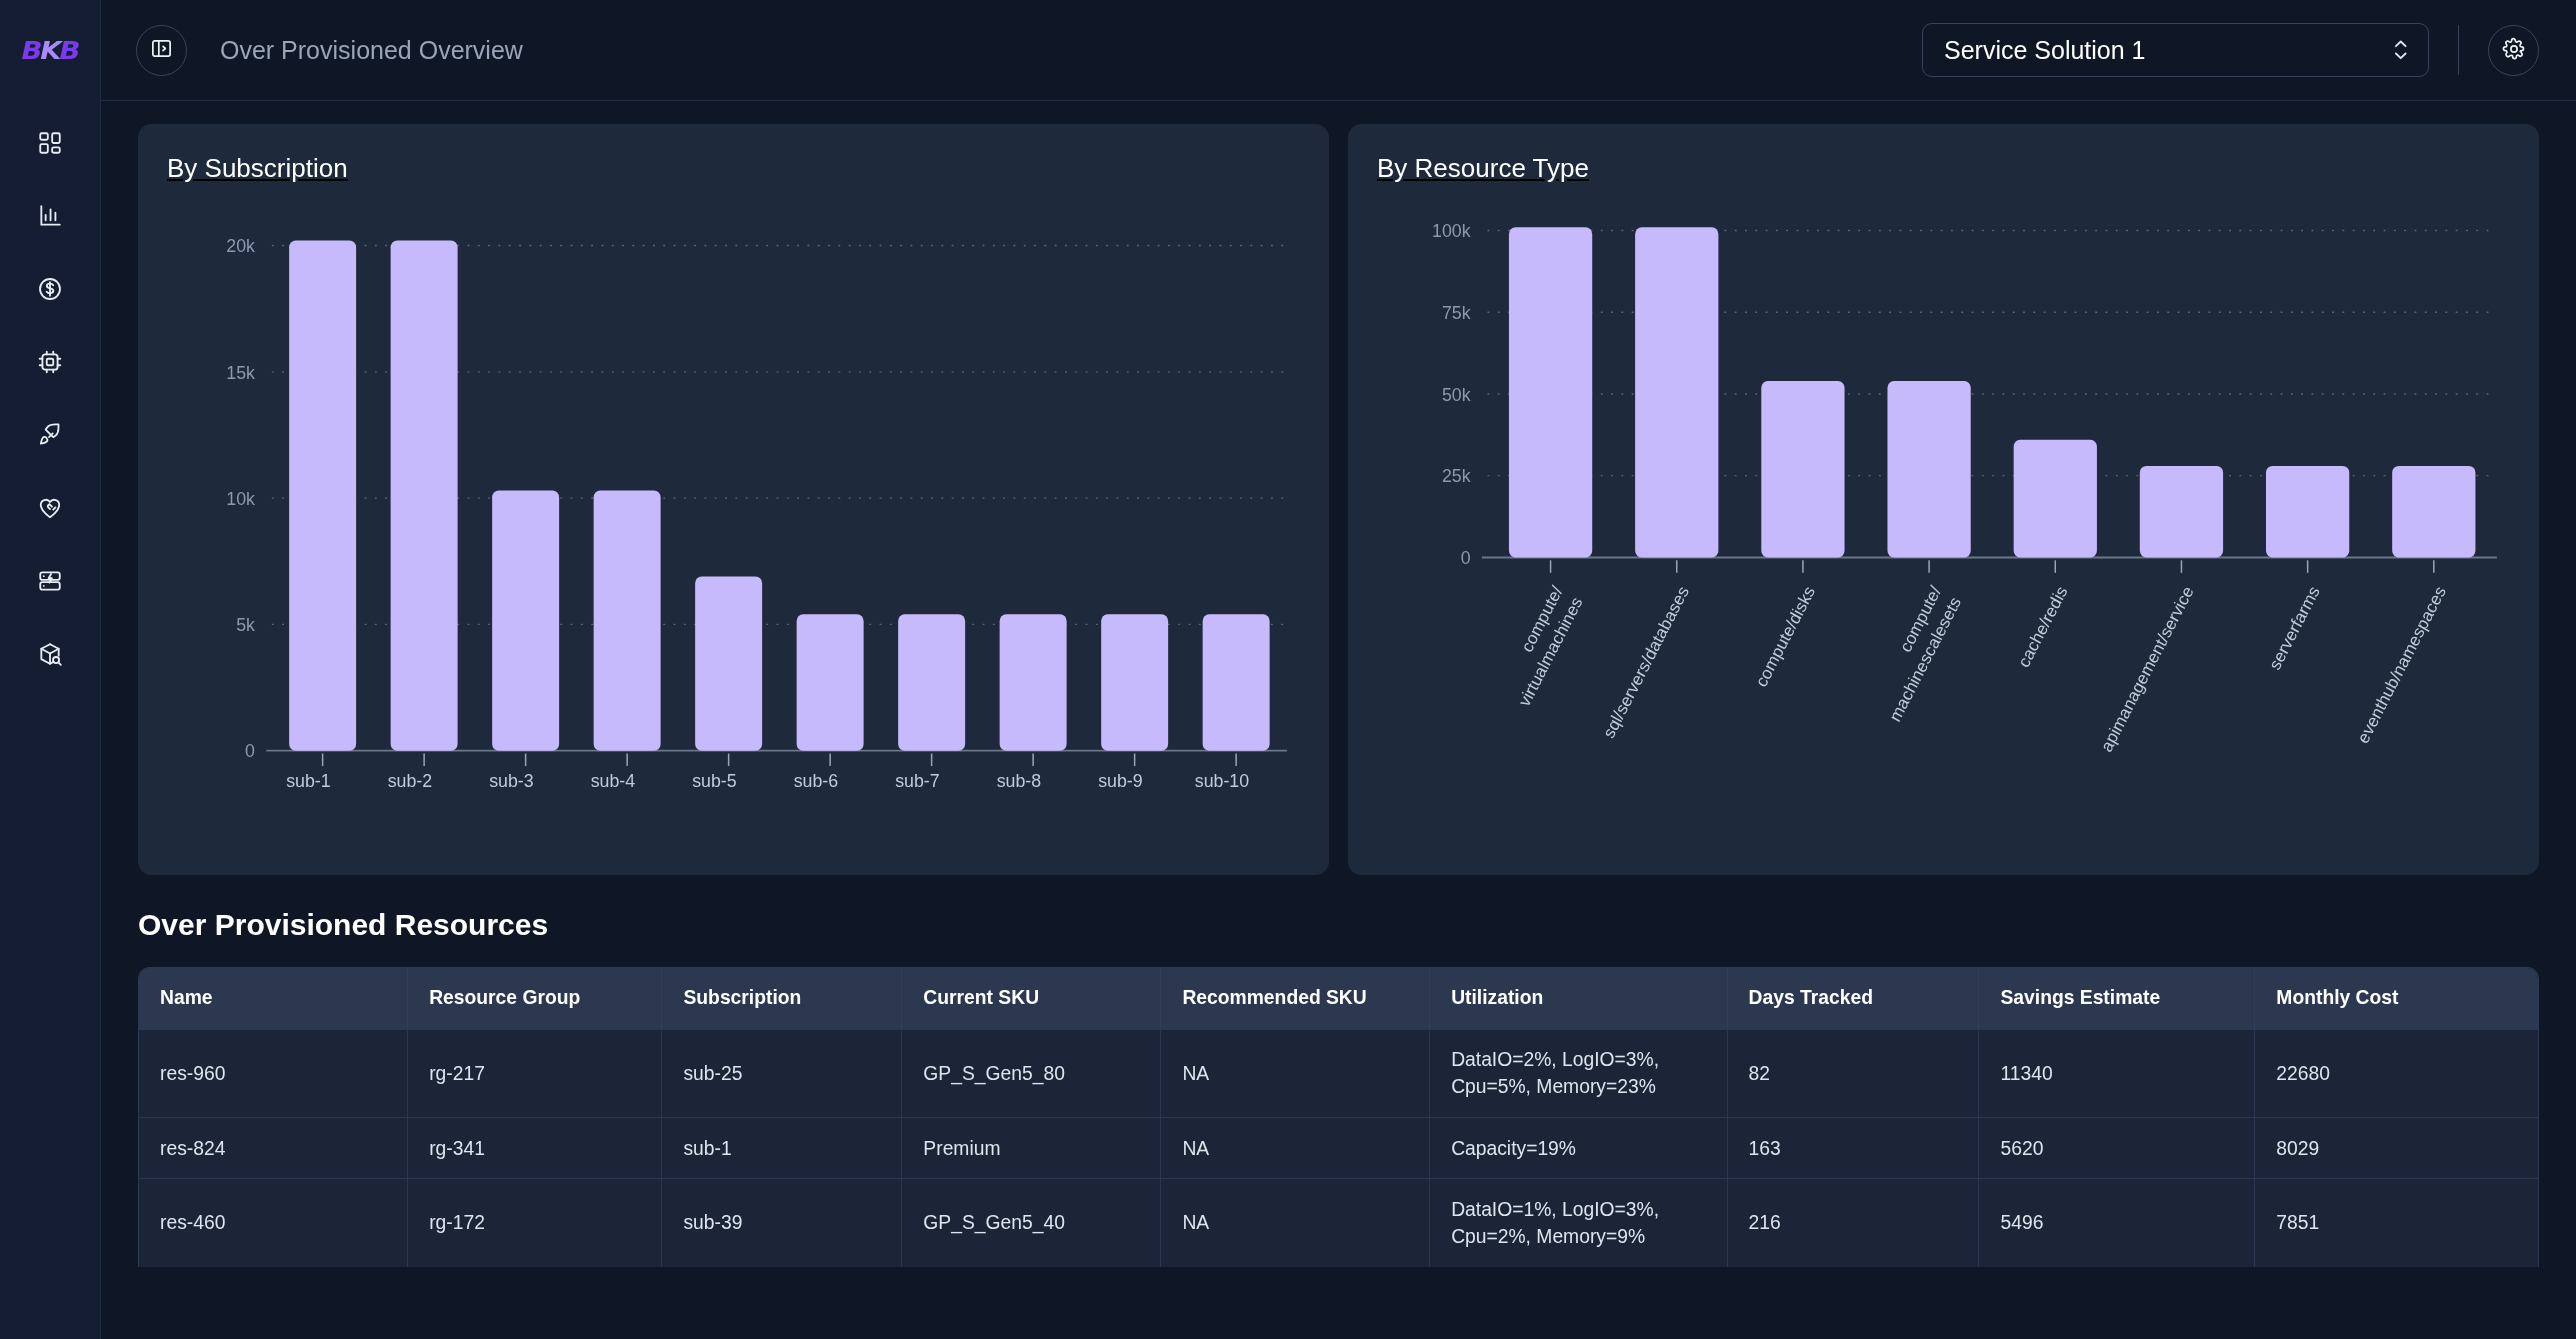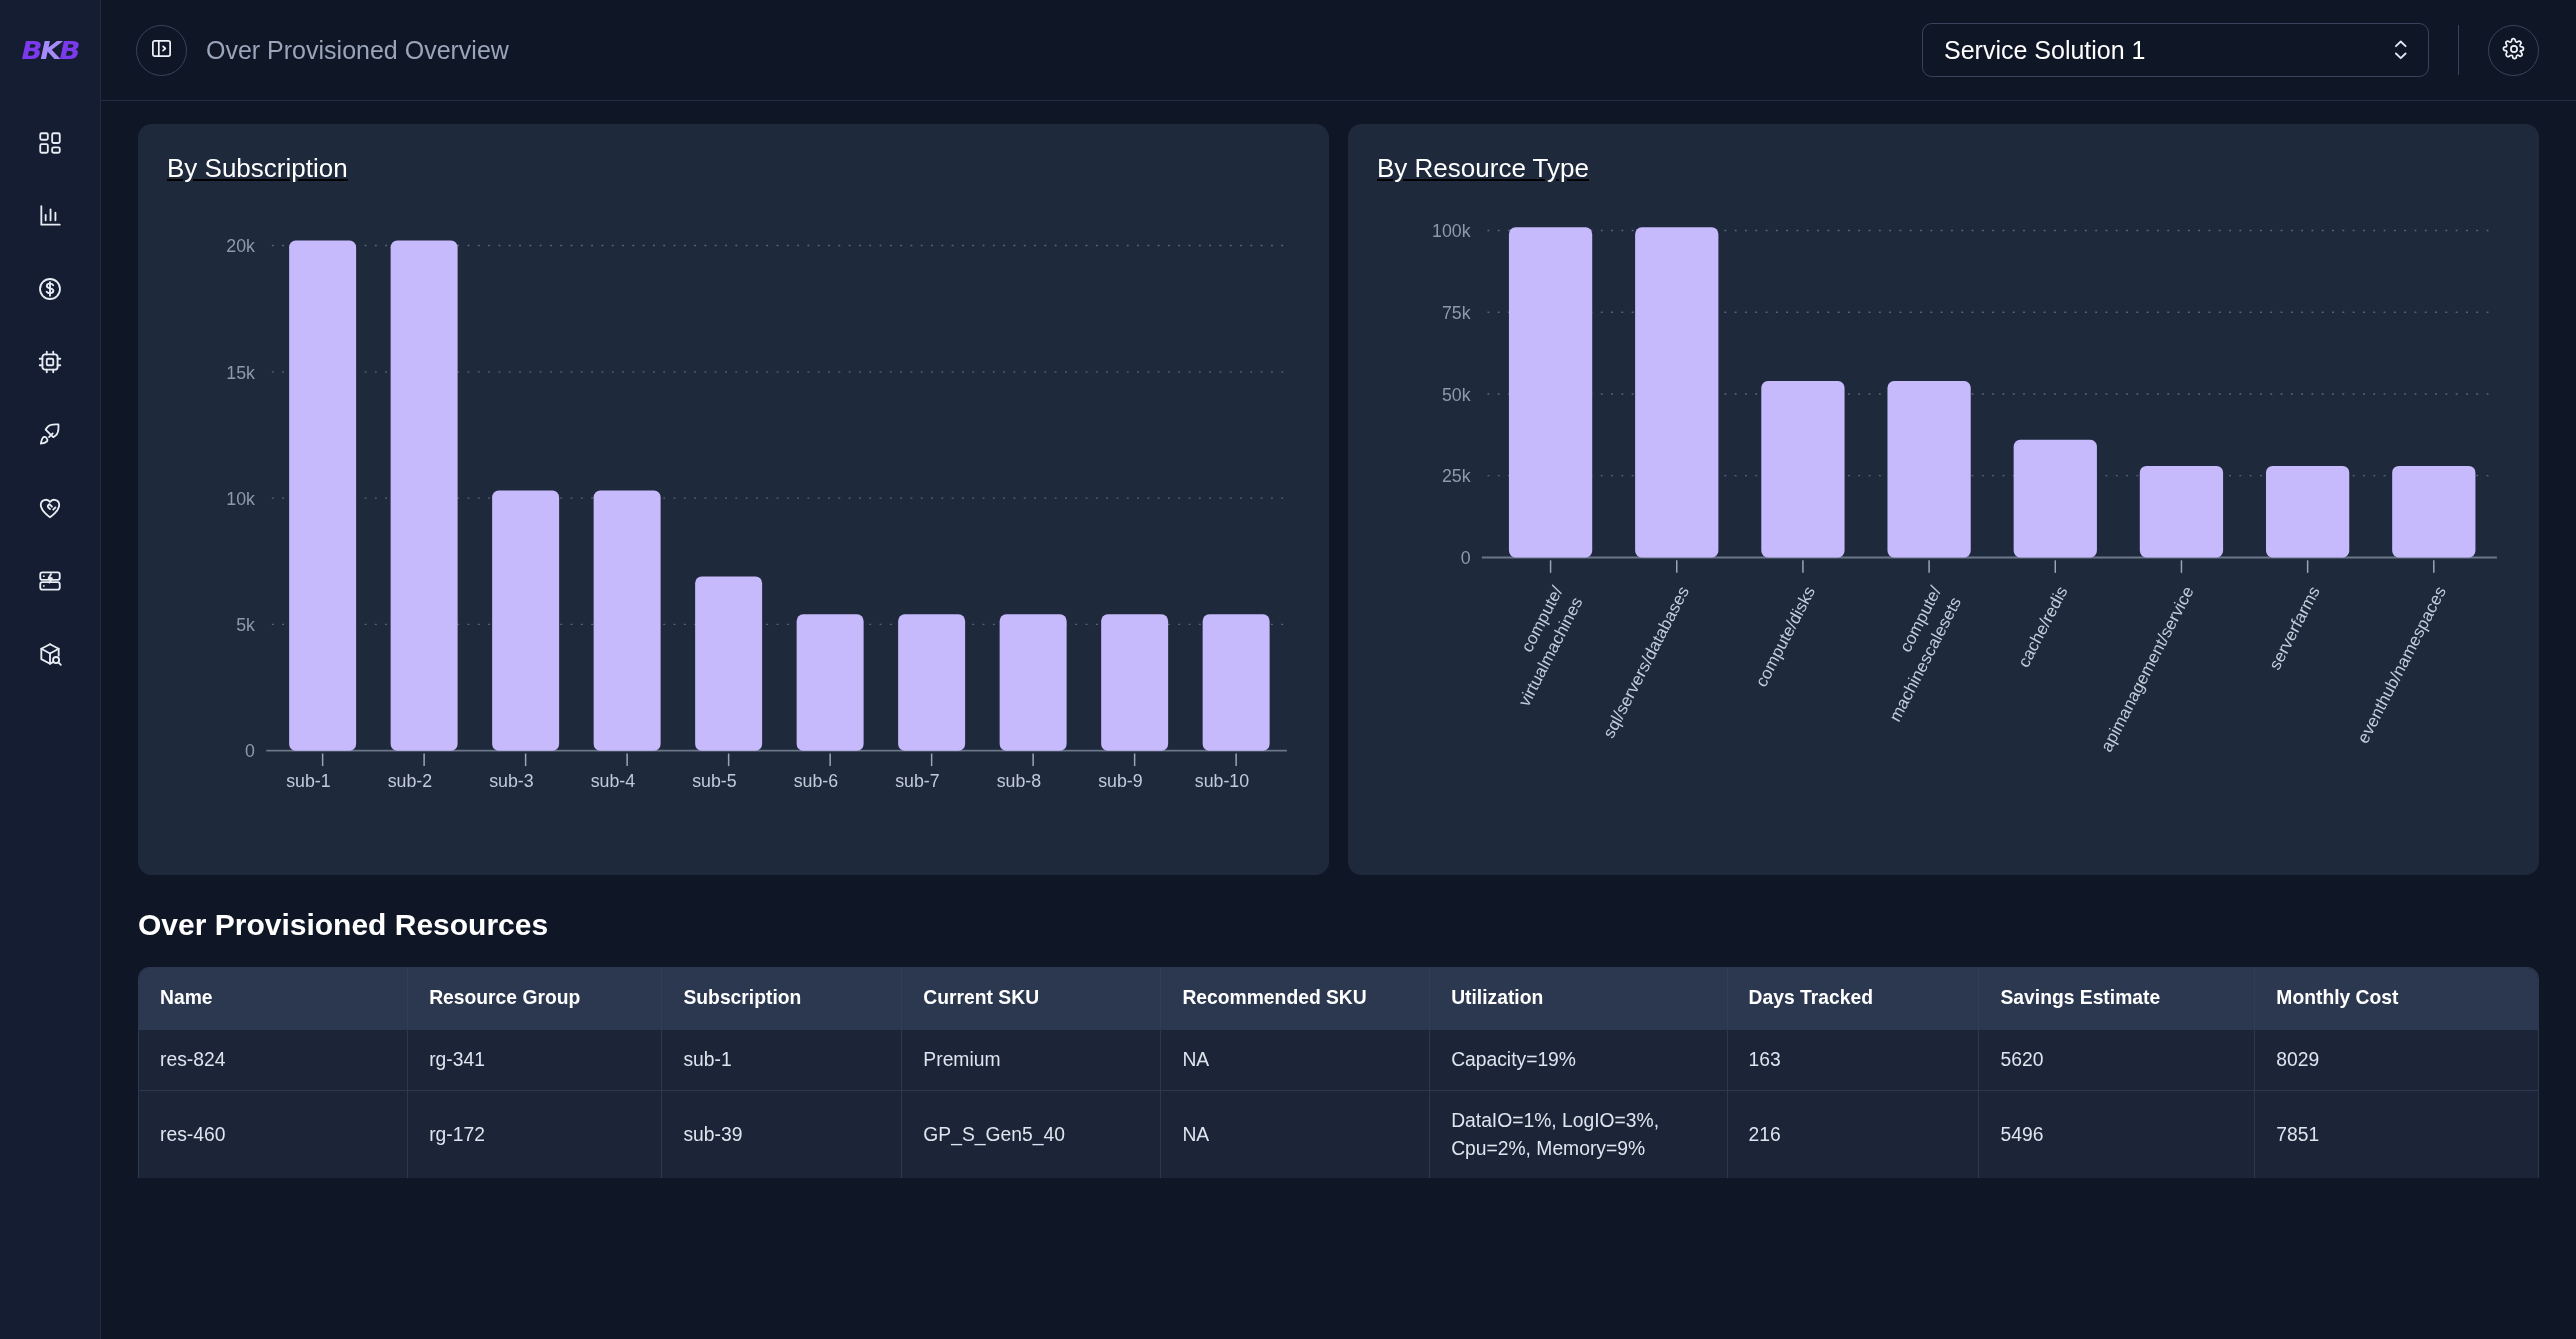--- a/index.html
+++ b/index.html
@@ -50,21 +50,21 @@
   }
   .toggle-btn {
     width: 51px; height: 51px; border-radius: 50%;
     border: 1px solid #38445c; background: transparent;
     display: flex; align-items: center; justify-content: center;
     cursor: pointer; flex: 0 0 auto;
   }
   .toggle-btn svg { width: 23px; height: 23px; stroke: #eef2f8; stroke-width: 1.8;
     fill: none; stroke-linecap: round; stroke-linejoin: round; }
   .page-title {
-    margin-left: 19px;
+    margin-left: 33px;
     font-size: 25px; color: #9aa5b9; font-weight: 400;
     white-space: nowrap;
   }
   .topbar-right { margin-left: auto; display: flex; align-items: center; gap: 0; }
   .select-box {
     width: 507px; height: 54px;
     border: 1px solid #39445c; border-radius: 9.7px;
     background: transparent;
     display: flex; align-items: center;
     padding: 0 21px; cursor: pointer;
@@ -402,20 +402,31 @@
                 <th class="col-csku">Current SKU</th>
                 <th class="col-rsku">Recommended SKU</th>
                 <th class="col-util">Utilization</th>
                 <th class="col-days">Days Tracked</th>
                 <th class="col-sav">Savings Estimate</th>
                 <th class="col-cost">Monthly Cost</th>
               </tr>
             </thead>
             <tbody id="tbody">
                 <tr>
+                  <td class="col-name">res-960</td>
+                  <td class="col-rg">rg-217</td>
+                  <td class="col-sub">sub-25</td>
+                  <td class="col-csku">GP_S_Gen5_80</td>
+                  <td class="col-rsku">NA</td>
+                  <td class="col-util">DataIO=2%, LogIO=3%, Cpu=5%, Memory=23%</td>
+                  <td class="col-days">82</td>
+                  <td class="col-sav">11340</td>
+                  <td class="col-cost">22680</td>
+                </tr>
+                <tr>
                   <td class="col-name">res-824</td>
                   <td class="col-rg">rg-341</td>
                   <td class="col-sub">sub-1</td>
                   <td class="col-csku">Premium</td>
                   <td class="col-rsku">NA</td>
                   <td class="col-util">Capacity=19%</td>
                   <td class="col-days">163</td>
                   <td class="col-sav">5620</td>
                   <td class="col-cost">8029</td>
                 </tr>

